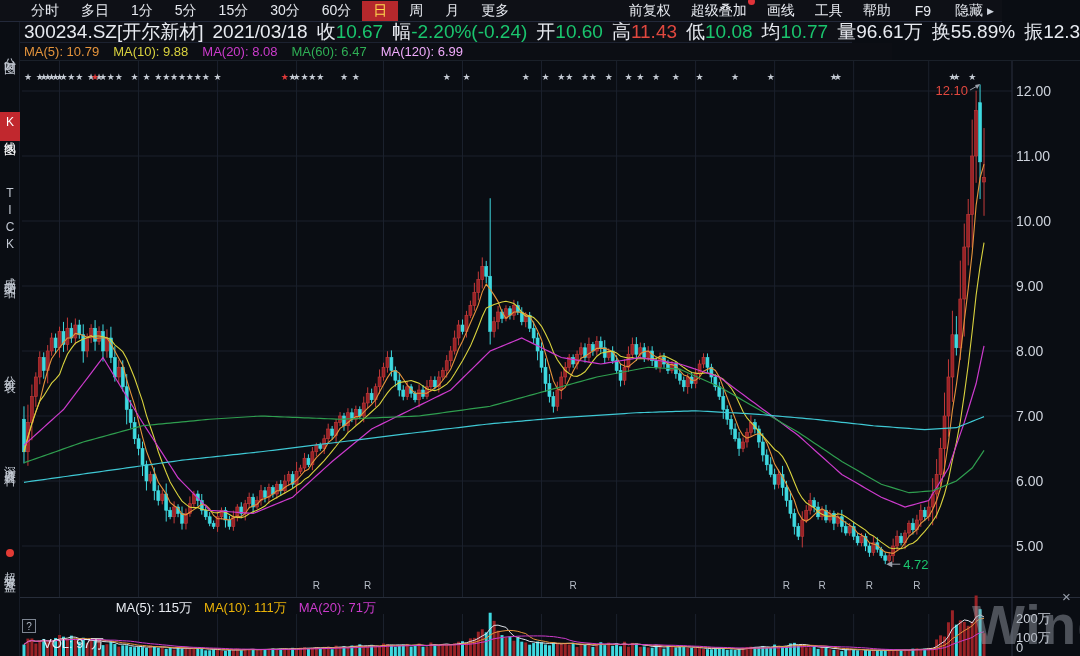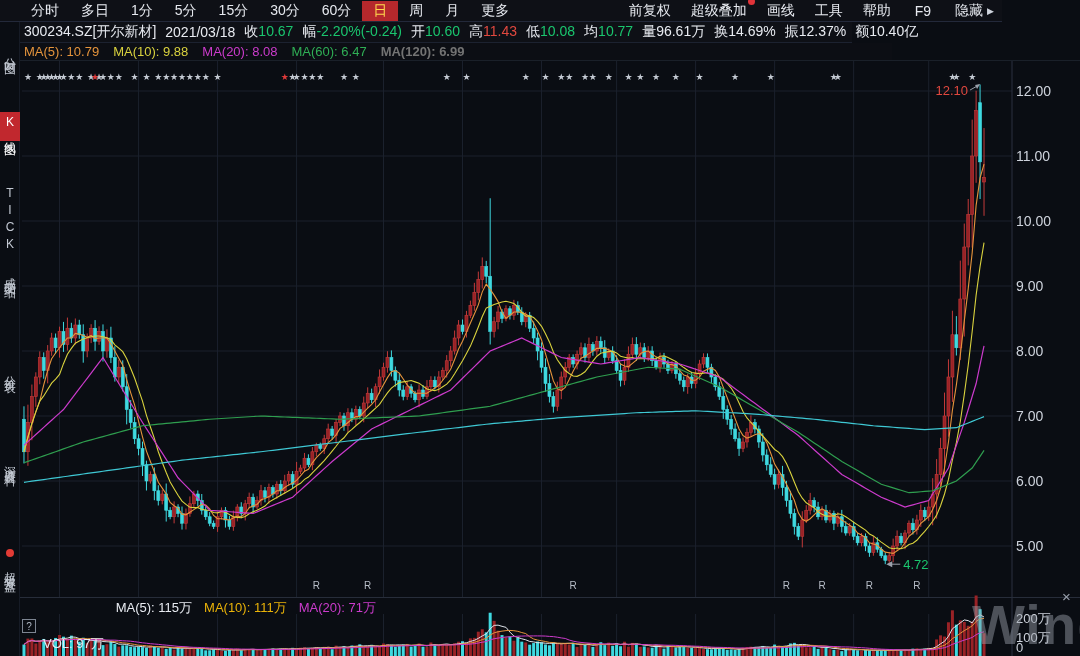--- a/index.html
+++ b/index.html
@@ -14,21 +14,21 @@
   .tabs-left{display:flex;align-items:center;padding-left:20px;gap:0;}
   .tab{padding:1px 11px;cursor:default;color:#e6e9ef;white-space:nowrap;}
   .tab.sel{background:#b5282c;color:#ffd94d;}
   .menu-right{margin-left:auto;display:flex;align-items:center;padding-right:8px;}
   .menu-item{padding:4px 10px;position:relative;white-space:nowrap;}
   .menu-item .ndot{position:absolute;right:2px;top:0;width:7px;height:7px;border-radius:50%;background:#e03339;}
   .arrow-r{font-size:9px;color:#cfd4dd;margin-left:-6px;}
   
   .infobar{position:absolute;left:0;top:22px;width:852px;height:21px;background:#0e1016;
            border-bottom:1px solid #1c2230;display:flex;align-items:center;padding-left:24px;
-           font-size:14px;z-index:5;white-space:nowrap;}
+           font-size:19px;z-index:5;white-space:nowrap;}
   .inf{margin-right:9px;}
   .inf .lb{color:#e6e9ef;}
   .c-white{color:#e8ebf1;} .c-green{color:#1ac56e;} .c-red{color:#e0483f;}
   
   .mabar{position:absolute;left:0;top:43px;width:892px;height:17px;background:#0c0e14;
          display:flex;align-items:center;padding-left:24px;font-size:13px;z-index:5;white-space:nowrap;}
   .mait{margin-right:14px;}
   .daterange{margin-left:auto;display:flex;align-items:center;padding-right:10px;color:#dfe3ea;}
   .daterange .dr-text{text-decoration:underline;}
   .tri-down{width:0;height:0;border-left:5px solid transparent;border-right:5px solid transparent;
@@ -952,32 +952,32 @@
   <div class="infobar" id="infobar">
       <div class="inf"><span class="c-white">300234.SZ[开尔新材]</span></div>
       <div class="inf"><span class="c-white">2021/03/18</span></div>
       <div class="inf"><span class="lb">收</span><span class="c-green">10.67</span></div>
       <div class="inf"><span class="lb">幅</span><span class="c-green">-2.20%(-0.24)</span></div>
       <div class="inf"><span class="lb">开</span><span class="c-green">10.60</span></div>
       <div class="inf"><span class="lb">高</span><span class="c-red">11.43</span></div>
       <div class="inf"><span class="lb">低</span><span class="c-green">10.08</span></div>
       <div class="inf"><span class="lb">均</span><span class="c-green">10.77</span></div>
       <div class="inf"><span class="lb">量</span><span class="c-white">96.61万</span></div>
-      <div class="inf"><span class="lb">换</span><span class="c-white">14.69%</span></div>
+      <div class="inf"><span class="lb">换</span><span class="c-white">55.89%</span></div>
       <div class="inf"><span class="lb">振</span><span class="c-white">12.37%</span></div>
       <div class="inf"><span class="lb">额</span><span class="c-white">10.40亿</span></div>
     </div>
 
   <div class="mabar">
     <div style="display:flex" id="ma-items">
         <div class="mait" style="color: rgb(229, 148, 60);">MA(5): 10.79</div>
         <div class="mait" style="color: rgb(217, 210, 62);">MA(10): 9.88</div>
         <div class="mait" style="color: rgb(204, 59, 204);">MA(20): 8.08</div>
         <div class="mait" style="color: rgb(47, 174, 85);">MA(60): 6.47</div>
-        <div class="mait" style="color: #737373; font-weight: bold;">MA(120): 6.99</div>
+        <div class="mait" style="color: #f0abfc;">MA(120): 6.99</div>
       </div>
   </div>
 
   <div class="sidebar" id="sidebar">
       <div class="side-item" style="top: 26px;">分时图</div>
       <div class="side-item sel" style="top: 90px;">K线图</div>
       <div class="side-item" style="top: 164px;">TICK</div>
       <div class="side-item" style="top: 246px;">成交明细</div>
       <div class="side-item" style="top: 344px;">分价表</div>
       <div class="side-item" style="top: 434px;">深度资料</div>

